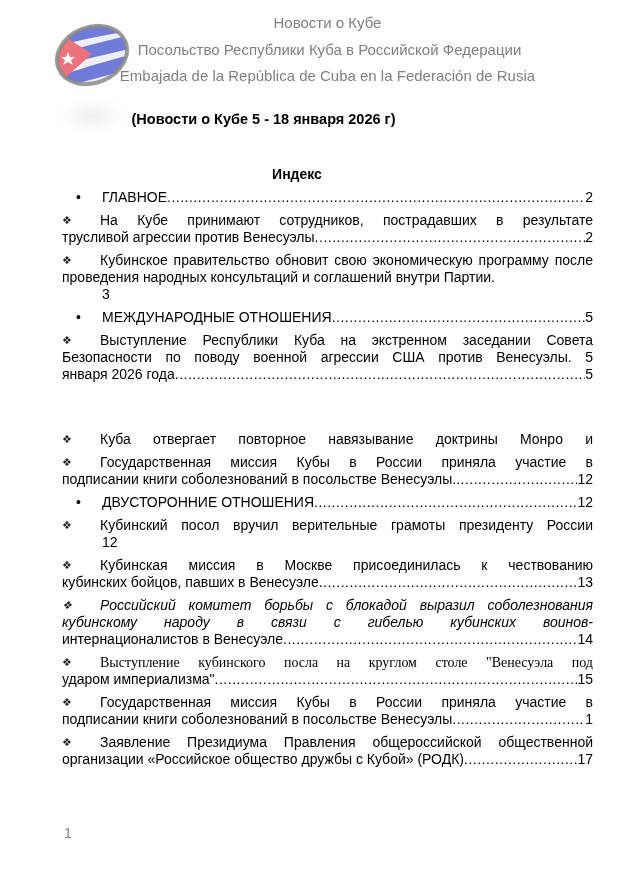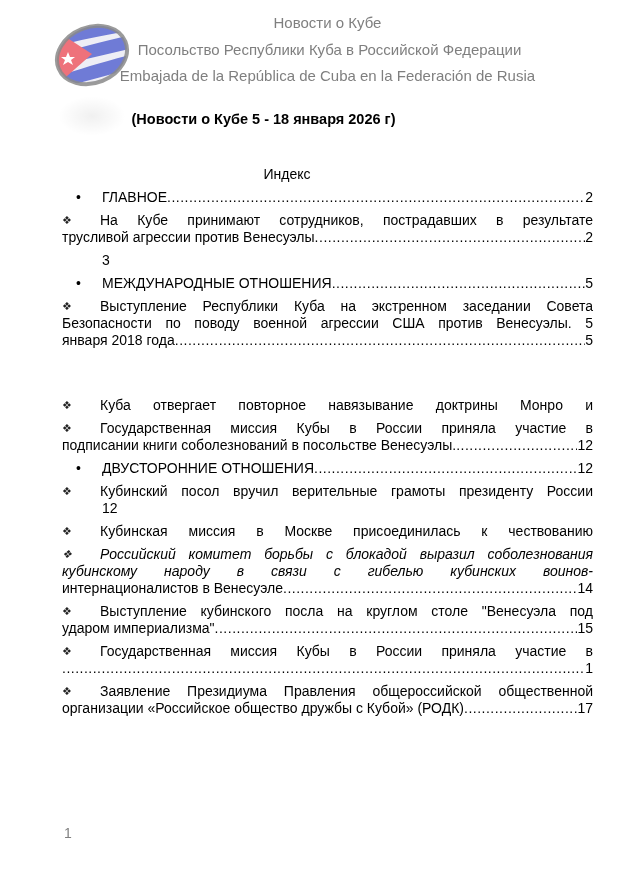--- a/index.html
+++ b/index.html
@@ -9,22 +9,22 @@
   .hline { position: absolute; left: 0; width: 639px; text-align: center;
            color: #7f7f7f; font-size: 15px; white-space: nowrap; }
   .h1 { top: 14px; left: 8px; }
   .h2 { top: 41px; left: 10px; }
   .h3 { top: 67px; left: 8px; }
   .logo { position: absolute; left: 52px; top: 22px; width: 82px; height: 66px; }
   .shadow { position: absolute; left: 58px; top: 96px; width: 68px; height: 40px;
             border-radius: 50%; background: radial-gradient(ellipse at center, rgba(0,0,0,0.06), rgba(0,0,0,0) 70%); }
   .subtitle { position: absolute; top: 111px; left: 0; width: 509px; text-align: center;
               font-weight: bold; font-size: 14.5px; padding-left: 18px; box-sizing: border-box; }
-  .index-title { position: absolute; top: 166px; left: 0; width: 548px; text-align: center;
-                 font-weight: normal; font-size: 14px; padding-left: 26px; box-sizing: border-box; }
+  .index-title { position: absolute; top: 166px; left: 10px; width: 548px; text-align: center;
+                 font-weight: bold; font-size: 14px; padding-left: 26px; box-sizing: border-box; }
   .toc { position: absolute; top: 189px; left: 62px; width: 531px; font-size: 14px; line-height: 17px; }
   .entry { position: relative; margin-bottom: 6px; text-align: justify; }
   .entry.section { padding-left: 40px; text-align: left; }
   .entry.section .bullet { position: absolute; left: 14px; top: 0; }
   .entry .diamond { display: inline-block; width: 38px; font-size: 11px; vertical-align: 1px; color: #222; }
   .lastline { display: flex; align-items: baseline; text-align: left; }
   .lastline .txt { white-space: nowrap; }
   .lastline .dots { flex: 1; overflow: hidden; white-space: nowrap; color: #000; letter-spacing: 0.5px; }
   .lastline .dots::before { content: "....................................................................................................................................................................................................................................."; }
   .lastline .pg { white-space: nowrap; }
@@ -72,34 +72,35 @@
     </div>
     <div class="entry">
       <div style="text-align-last: justify;"><span class="diamond">❖</span><span>На Кубе принимают сотрудников, пострадавших в результате</span></div>
       <div class="lastline">
         <span class="txt">трусливой агрессии против Венесуэлы</span>
         <span class="dots"></span>
         <span class="pg">2</span>
       </div>
     </div>
     <div class="entry">
+      <div style="text-align-last: auto;"><span class="diamond">❖</span><span>Кубинское правительство обновит свою экономическую программу после проведения народных консультаций и соглашений внутри Партии.</span></div>
       <div class="pgline">3</div>
     </div>
     <div class="entry section">
       <span class="bullet">•</span>
       <div class="lastline">
         <span class="txt">МЕЖДУНАРОДНЫЕ ОТНОШЕНИЯ </span>
         <span class="dots"></span>
         <span class="pg">5</span>
       </div>
     </div>
     <div class="entry">
       <div style="text-align-last: justify;"><span class="diamond">❖</span><span>Выступление Республики Куба на экстренном заседании Совета Безопасности по поводу военной агрессии США против Венесуэлы. 5</span></div>
       <div class="lastline">
-        <span class="txt">января 2018 года</span>
+        <span class="txt">января 2026 года</span>
         <span class="dots"></span>
         <span class="pg">5</span>
       </div>
     </div>
     <div class="entry">
       <div style="text-align-last: justify; margin-top: 48px;"><span class="diamond">❖</span><span>Куба отвергает повторное навязывание доктрины Монро и</span></div>
     </div>
     <div class="entry">
       <div style="text-align-last: justify;"><span class="diamond">❖</span><span>Государственная миссия Кубы в России приняла участие в</span></div>
       <div class="lastline">
@@ -115,40 +116,46 @@
         <span class="dots"></span>
         <span class="pg">12</span>
       </div>
     </div>
     <div class="entry">
       <div style="text-align-last: justify;"><span class="diamond">❖</span><span>Кубинский посол вручил верительные грамоты президенту России</span></div>
       <div class="pgline">12</div>
     </div>
     <div class="entry">
       <div style="text-align-last: justify;"><span class="diamond">❖</span><span>Кубинская миссия в Москве присоединилась к чествованию</span></div>
+      <div class="lastline">
+        <span class="txt">кубинских бойцов, павших в Венесуэле </span>
+        <span class="dots"></span>
+        <span class="pg">13</span>
+      </div>
     </div>
     <div class="entry">
       <div style="text-align-last: justify; font-style: italic;"><span class="diamond">❖</span><span>Российский комитет борьбы с блокадой выразил соболезнования кубинскому народу в связи с гибелью кубинских воинов-</span></div>
       <div class="lastline">
         <span class="txt">интернационалистов в Венесуэле </span>
         <span class="dots"></span>
         <span class="pg">14</span>
       </div>
     </div>
     <div class="entry">
-      <div style="text-align-last: justify;"><span class="diamond">❖</span><span>Выступление кубинского посла на круглом столе "Венесуэла под</span></div>
+      <div style="text-align-last: justify; font-family: Liberation Serif, serif;"><span class="diamond">❖</span><span>Выступление кубинского посла на круглом столе "Венесуэла под</span></div>
       <div class="lastline">
         <span class="txt">ударом империализма"</span>
         <span class="dots"></span>
         <span class="pg">15</span>
       </div>
     </div>
     <div class="entry">
       <div style="text-align-last: justify;"><span class="diamond">❖</span><span>Государственная миссия Кубы в России приняла участие в</span></div>
       <div class="lastline">
+        <span class="txt">подписании книги соболезнований в посольстве Венесуэлы </span>
         <span class="dots"></span>
         <span class="pg">1</span>
       </div>
     </div>
     <div class="entry">
       <div style="text-align-last: justify;"><span class="diamond">❖</span><span>Заявление Президиума Правления общероссийской общественной</span></div>
       <div class="lastline">
         <span class="txt">организации «Российское общество дружбы с Кубой» (РОДК) </span>
         <span class="dots"></span>
         <span class="pg">17</span>

